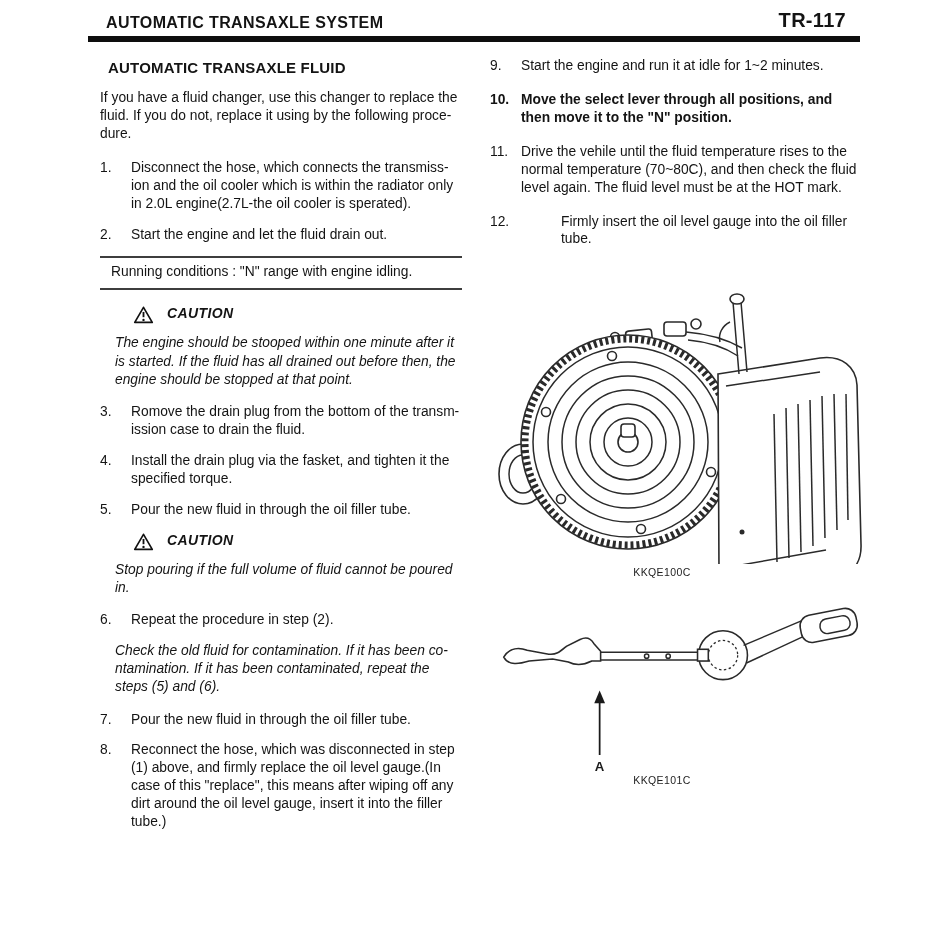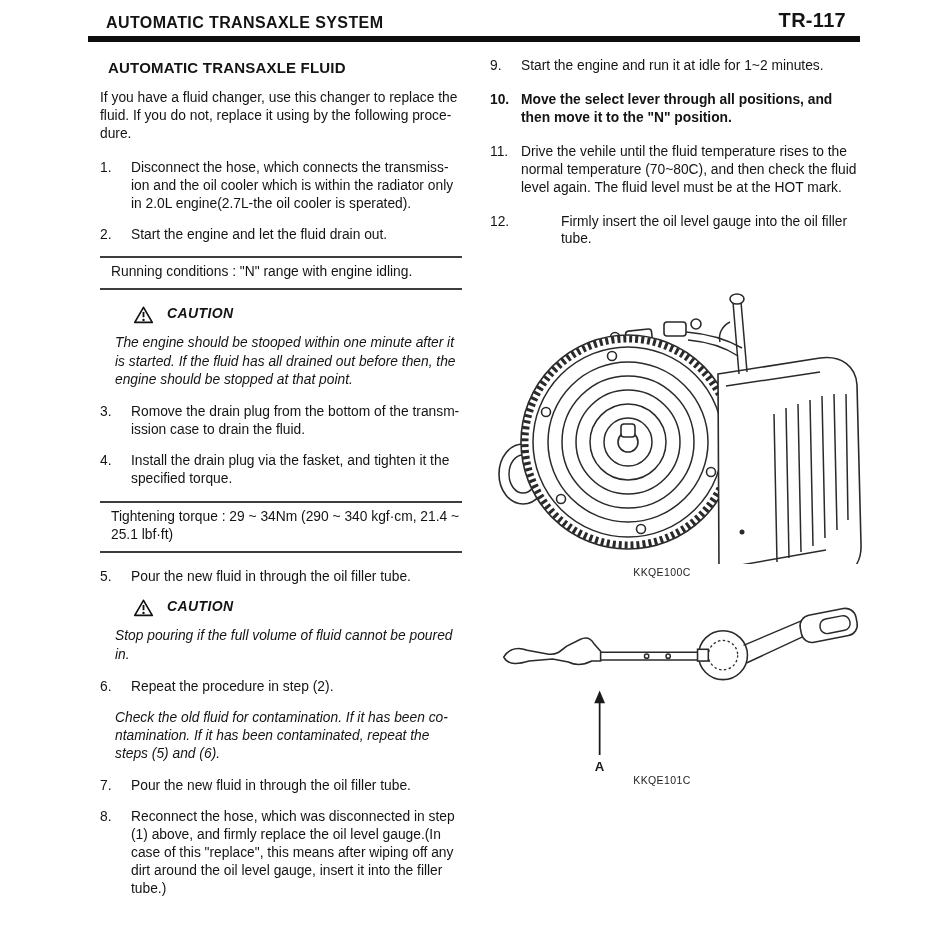--- a/index.html
+++ b/index.html
@@ -88,21 +88,20 @@
 
       <div class="step">
         <span class="num">3.</span>
         <span class="body">Romove the drain plug from the bottom of the transm-ission case to drain the fluid.</span>
       </div>
       <div class="step">
         <span class="num">4.</span>
         <span class="body">Install the drain plug via the fasket, and tighten it the specified torque.</span>
       </div>
 
-      <div class="specbox">Tightening torque : 29 ~ 34Nm (290 ~ 340 kgf·cm, 21.4 ~ 25.1 lbf·ft)</div>
 
       <div class="step">
         <span class="num">5.</span>
         <span class="body">Pour the new fluid in through the oil filler tube.</span>
       </div>
 
       <div class="callout-head">
         <svg width="21" height="20" viewBox="0 0 24 22">
           <path d="M12 2.2 L22 19.5 L2 19.5 Z" fill="none" stroke="#111" stroke-width="1.9" stroke-linejoin="round"></path>
           <line x1="12" y1="7.5" x2="12" y2="13.5" stroke="#111" stroke-width="2.1"></line>

